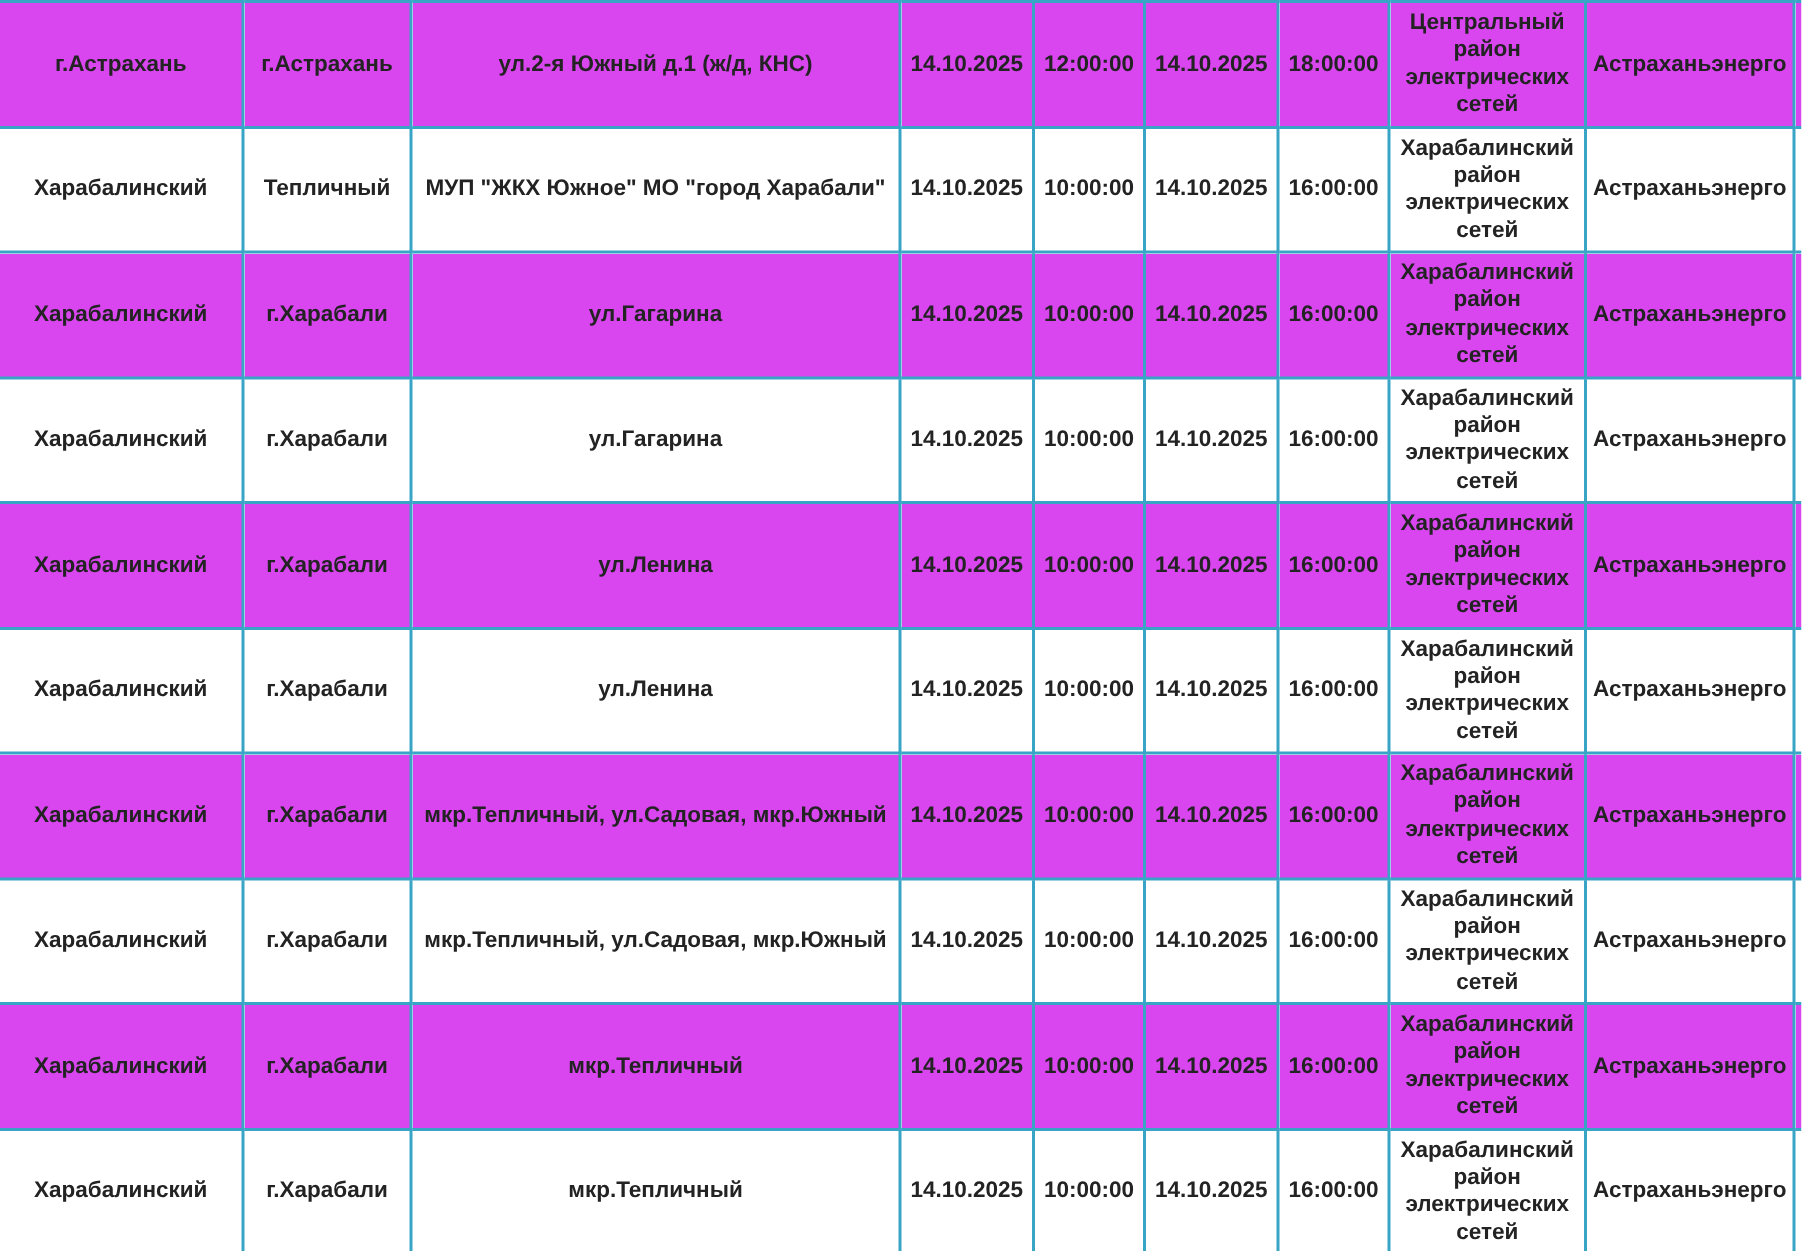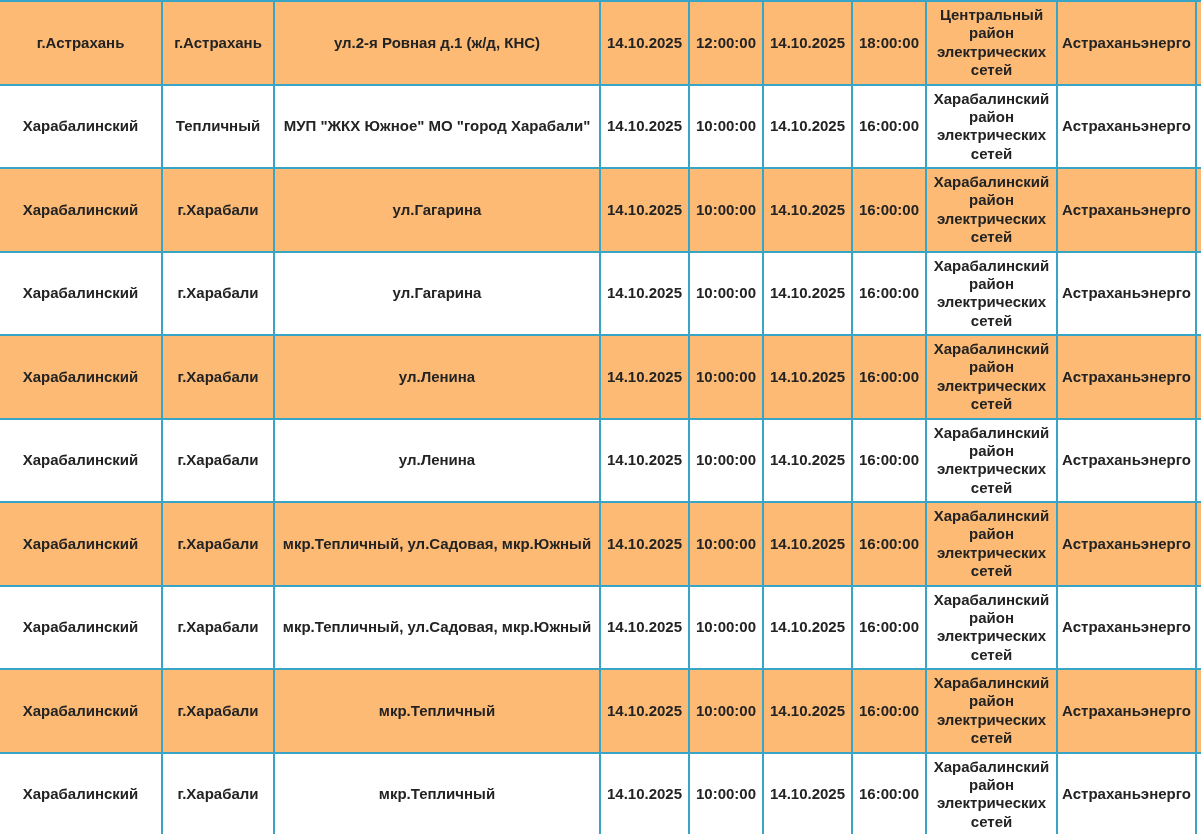--- a/index.html
+++ b/index.html
@@ -27,21 +27,21 @@
     font-size: 15px;
     line-height: 1.22;
     color: #232323;
     padding: 2px 4px;
     overflow: hidden;
     word-wrap: break-word;
   }
   table.outage tr {
     height: 83.5px;
   }
-  tr.shaded td { background: #fdba74; }
+  tr.shaded td { background: #d946ef; }
   tr.plain td  { background: #ffffff; }
   table.outage td:first-child { border-left: none; }
   td.col-network { padding: 2px 2px; }
   td.col-sliver  { border-right: none; padding: 0; }
 </style>
 </head>
 <body>
 
 <div class="viewport">
   <table class="outage">
@@ -54,21 +54,21 @@
       <col style="width:89px">
       <col style="width:74px">
       <col style="width:131px">
       <col style="width:139px">
       <col style="width:7px">
     </colgroup>
     <tbody id="tbody">
         <tr class="shaded">
           <td class="col-district">г.Астрахань</td>
           <td class="col-city">г.Астрахань</td>
-          <td class="col-address">ул.2-я Ровная д.1 (ж/д, КНС)</td>
+          <td class="col-address">ул.2-я Южный д.1 (ж/д, КНС)</td>
           <td class="col-date-start">14.10.2025</td>
           <td class="col-time-start">12:00:00</td>
           <td class="col-date-end">14.10.2025</td>
           <td class="col-time-end">18:00:00</td>
           <td class="col-network">Центральный район электрических сетей</td>
           <td class="col-company">Астраханьэнерго</td>
           <td class="col-sliver"></td>
         </tr>
         <tr class="plain">
           <td class="col-district">Харабалинский</td>

